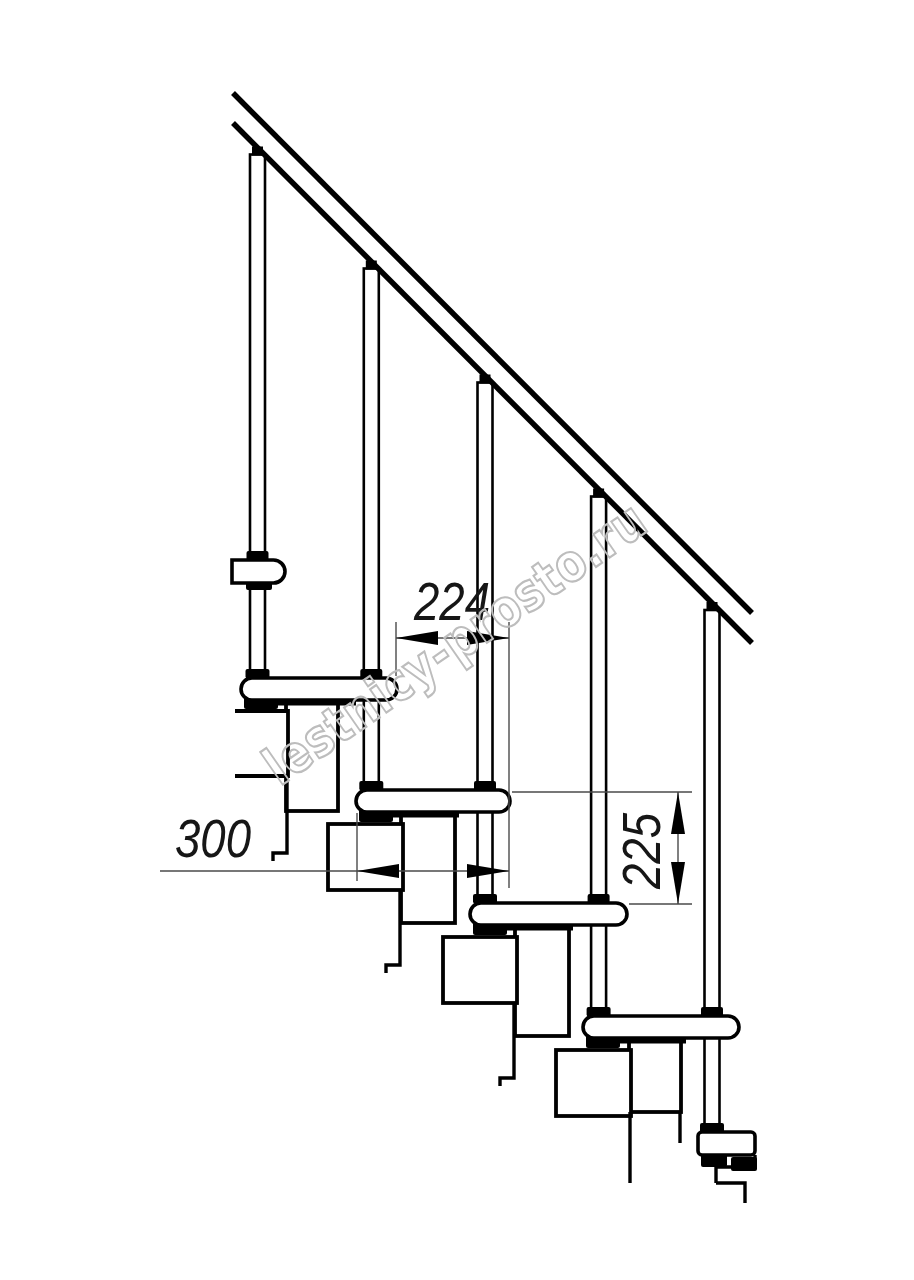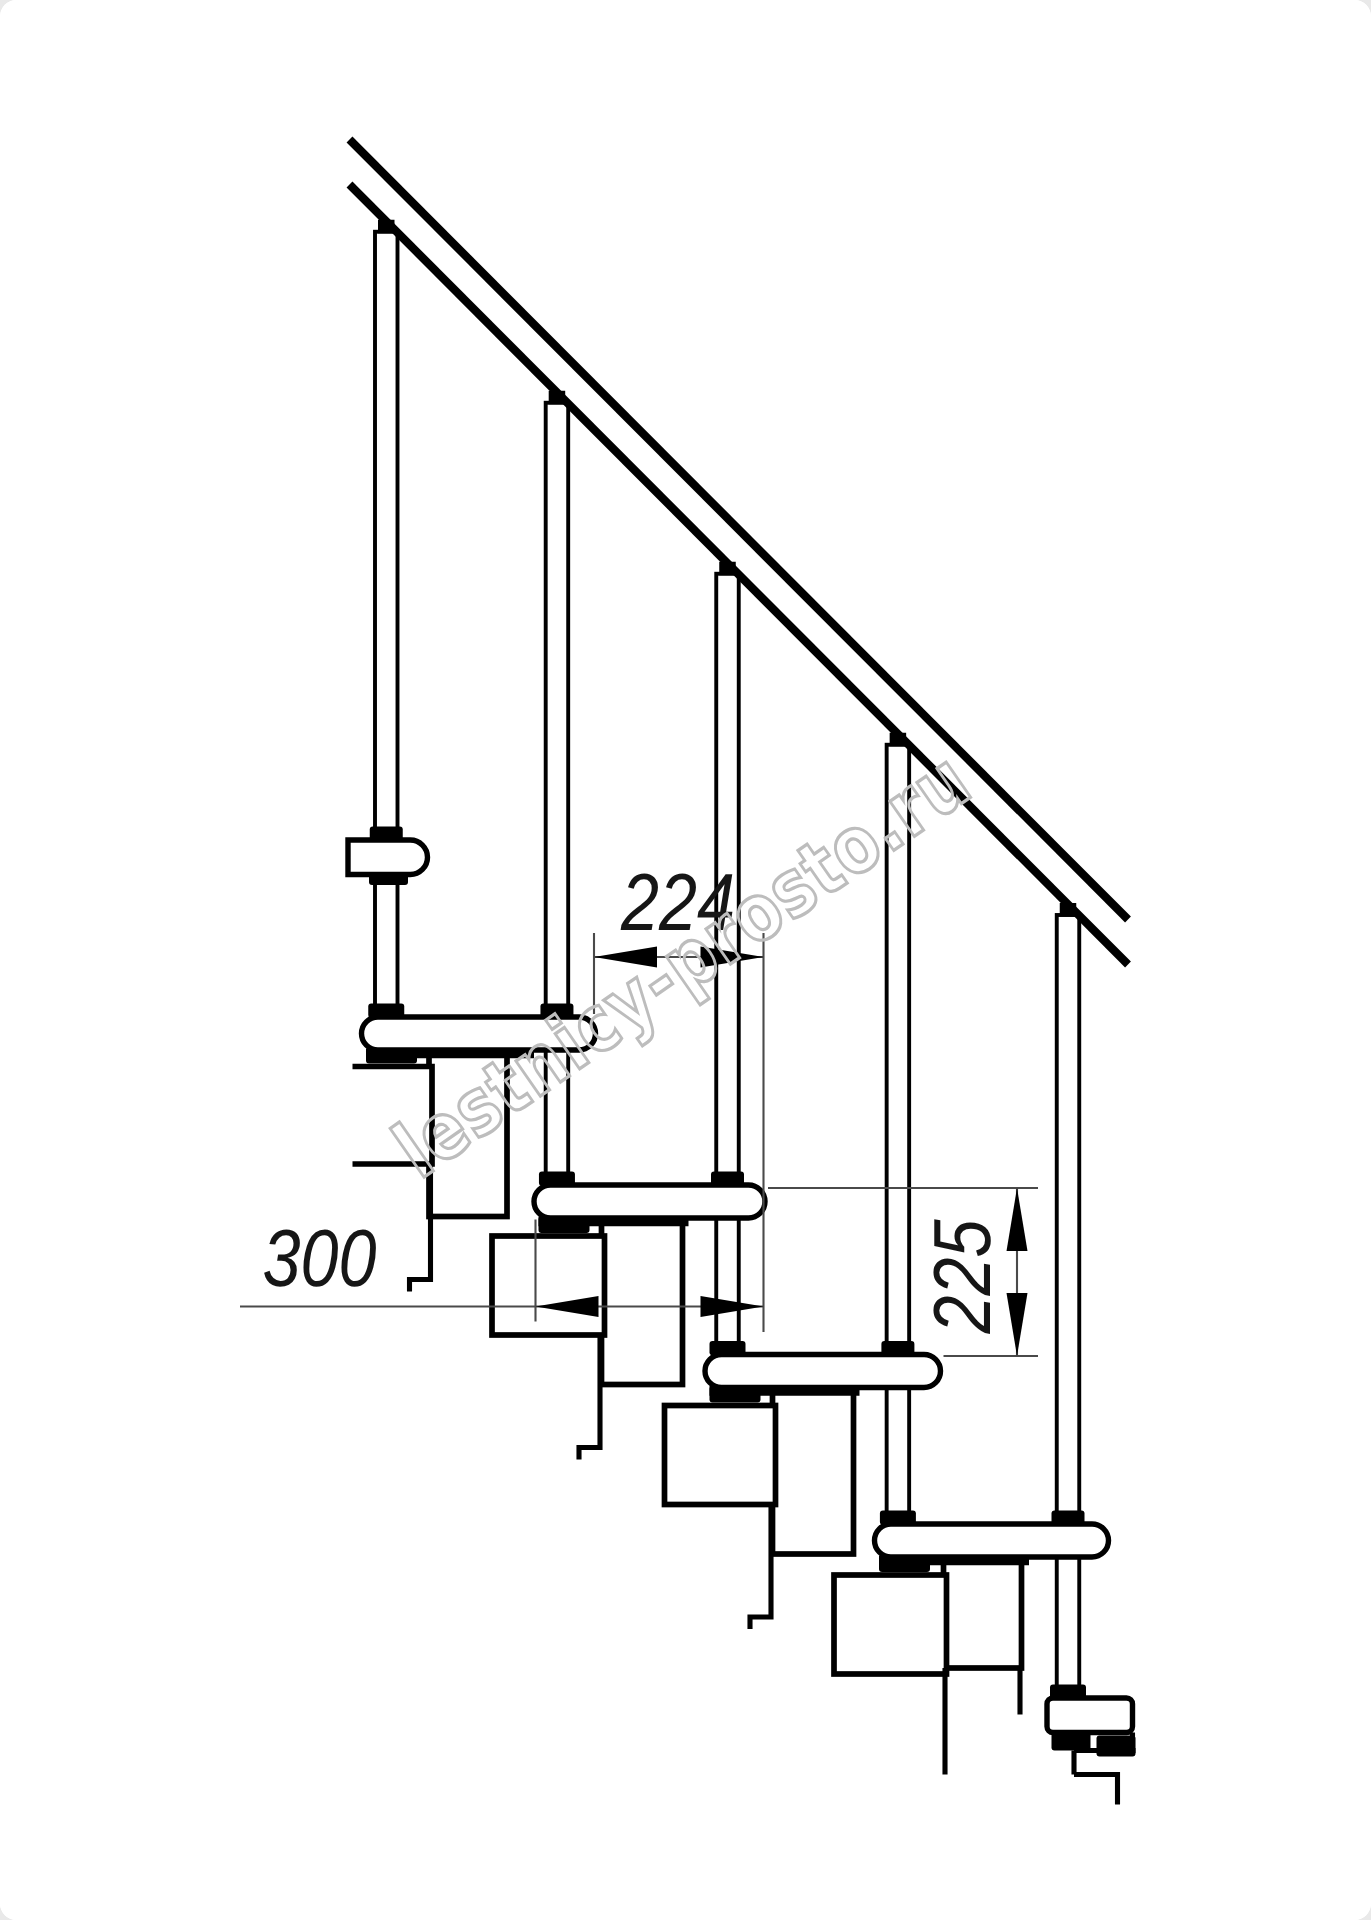--- a/index.html
+++ b/index.html
@@ -1,20 +1,19 @@
 <!DOCTYPE html>
 <html><head>
 <meta charset="utf-8">
 <style>
   html,body{margin:0;padding:0;background:#e9e9e9;}
   .page{
     width:914px;height:1280px;margin:0 auto;background:#ffffff;
     position:relative;overflow:hidden;
     font-family:"Liberation Sans", sans-serif;
-    border-radius:11px;
   }
   svg{display:block}
   text.dim-label{
     font-family:"Liberation Sans", sans-serif;
     font-style:italic;
     font-size:54px;
     fill:#161616;
   }
   text.watermark-text{
     font-family:"DejaVu Sans", sans-serif;

